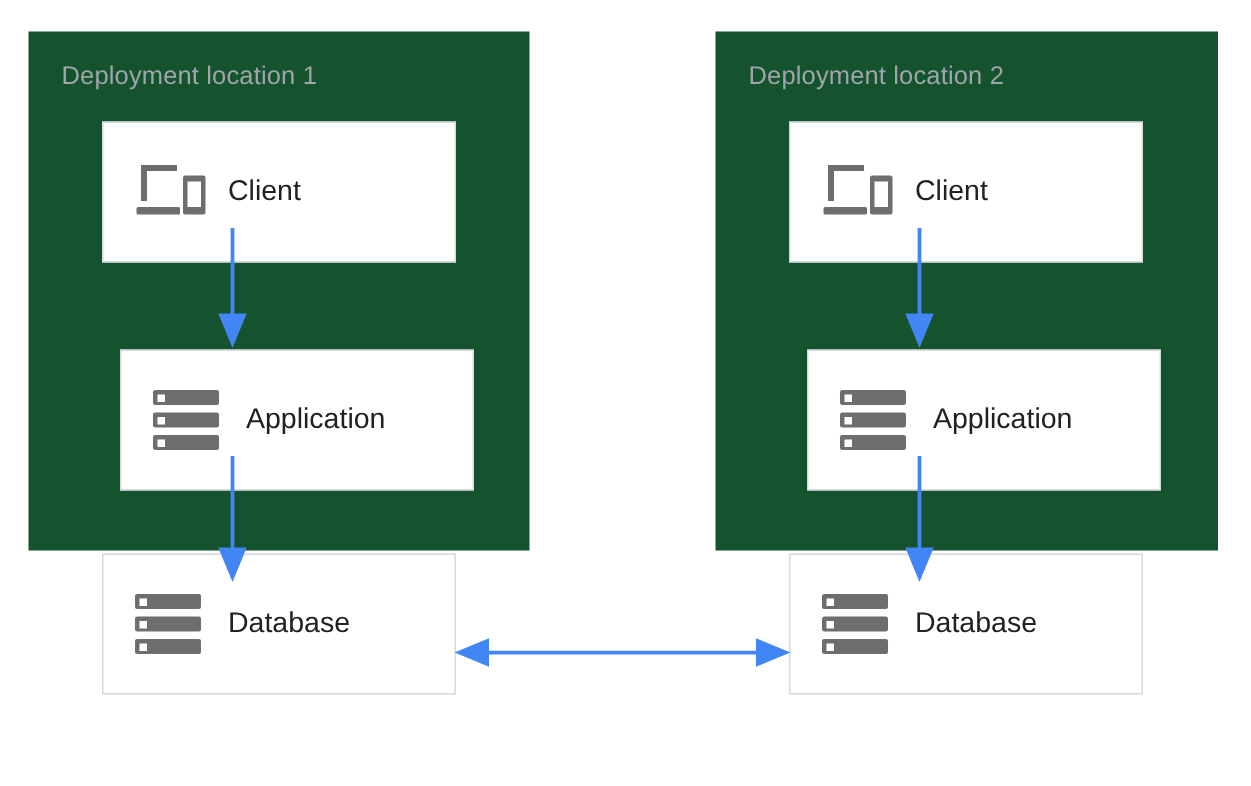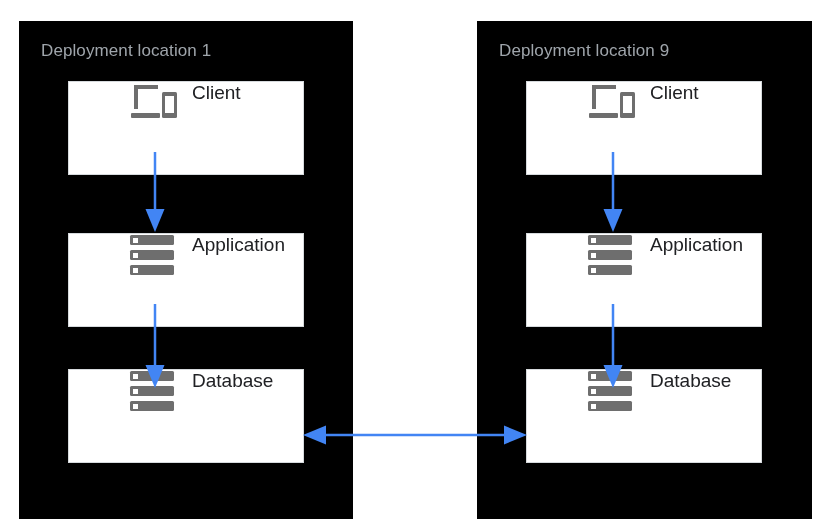--- a/index.html
+++ b/index.html
@@ -18,22 +18,22 @@
     width: 834px;
     height: 524px;
     background: #ffffff;
     overflow: hidden;
   }
 
   
   .zone {
     position: absolute;
     top: 21px;
-    height: 498px;
-    background: #000000;
+    height: 346px;
+    background: #14532d;
   }
   #zone-1 { left: 19px;  width: 334px; }
   #zone-2 { left: 477px; width: 335px; }
 
   .zone-title {
     position: absolute;
     left: 22px;
     top: 20px;
     font-size: 17px;
     line-height: 20px;
@@ -42,28 +42,28 @@
     white-space: nowrap;
   }
 
   
   .node {
     position: absolute;
     box-sizing: border-box;
     background: #ffffff;
     border: 1px solid #d6dadd;
     display: flex;
+    align-items: center;
     height: 94px;
-    padding-left: 40px;
   }
   .node-1 { left: 49px; width: 236px; }
   .node-2 { left: 49px; width: 236px; }
 
   .zone .row-client { top: 60px; }
-  .zone .row-app    { top: 212px; }
+  .zone .row-app    { top: 212px; margin-left: 12px; }
   .zone .row-db     { top: 348px; }
 
   .node-icon {
     flex: 0 0 auto;
     width: 48px;
     height: 42px;
     margin-left: 21px;
     margin-right: 14px;
     position: relative;
   }
@@ -163,21 +163,21 @@
           <div class="server-bar">
               <span class="server-led"></span>
             </div>
         </div>
       </div>
       <div class="node-label">Database</div>
     </div>
   </div>
 
   <div class="zone" id="zone-2">
-    <div class="zone-title">Deployment location 9</div>
+    <div class="zone-title">Deployment location 2</div>
 
     <div class="node node-2 row-client">
       <div class="node-icon">
         <svg class="devices-icon" viewBox="0 0 48 42" xmlns="http://www.w3.org/2000/svg" aria-hidden="true">
           <path d="M4 3 h24 v4 H8 v20 H4 Z" fill="#6e6e6e"></path>
           <rect x="1" y="31" width="29" height="5" rx="1" fill="#6e6e6e"></rect>
           <rect x="32" y="10" width="15" height="26" rx="1.5" fill="#6e6e6e"></rect>
           <rect x="35" y="14" width="9" height="17" fill="#ffffff"></rect>
         </svg>
       </div>

